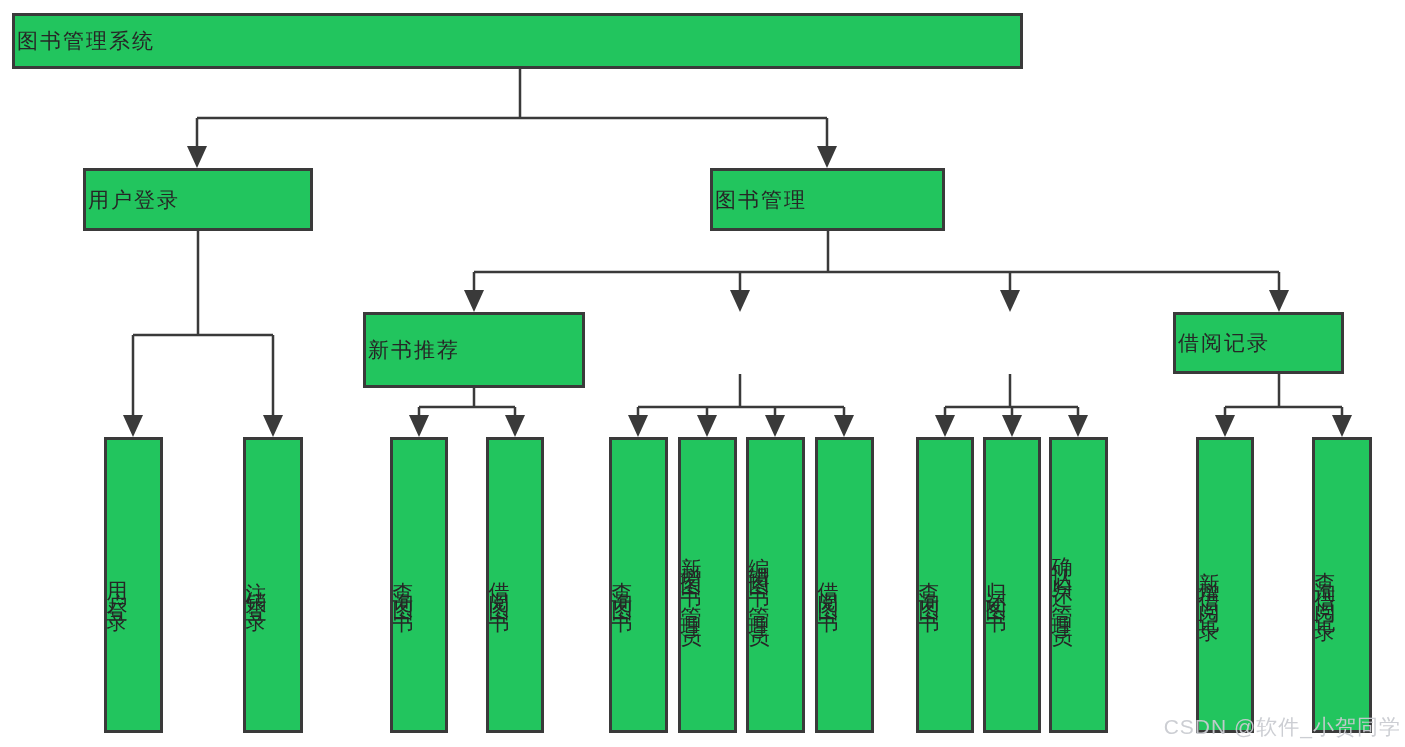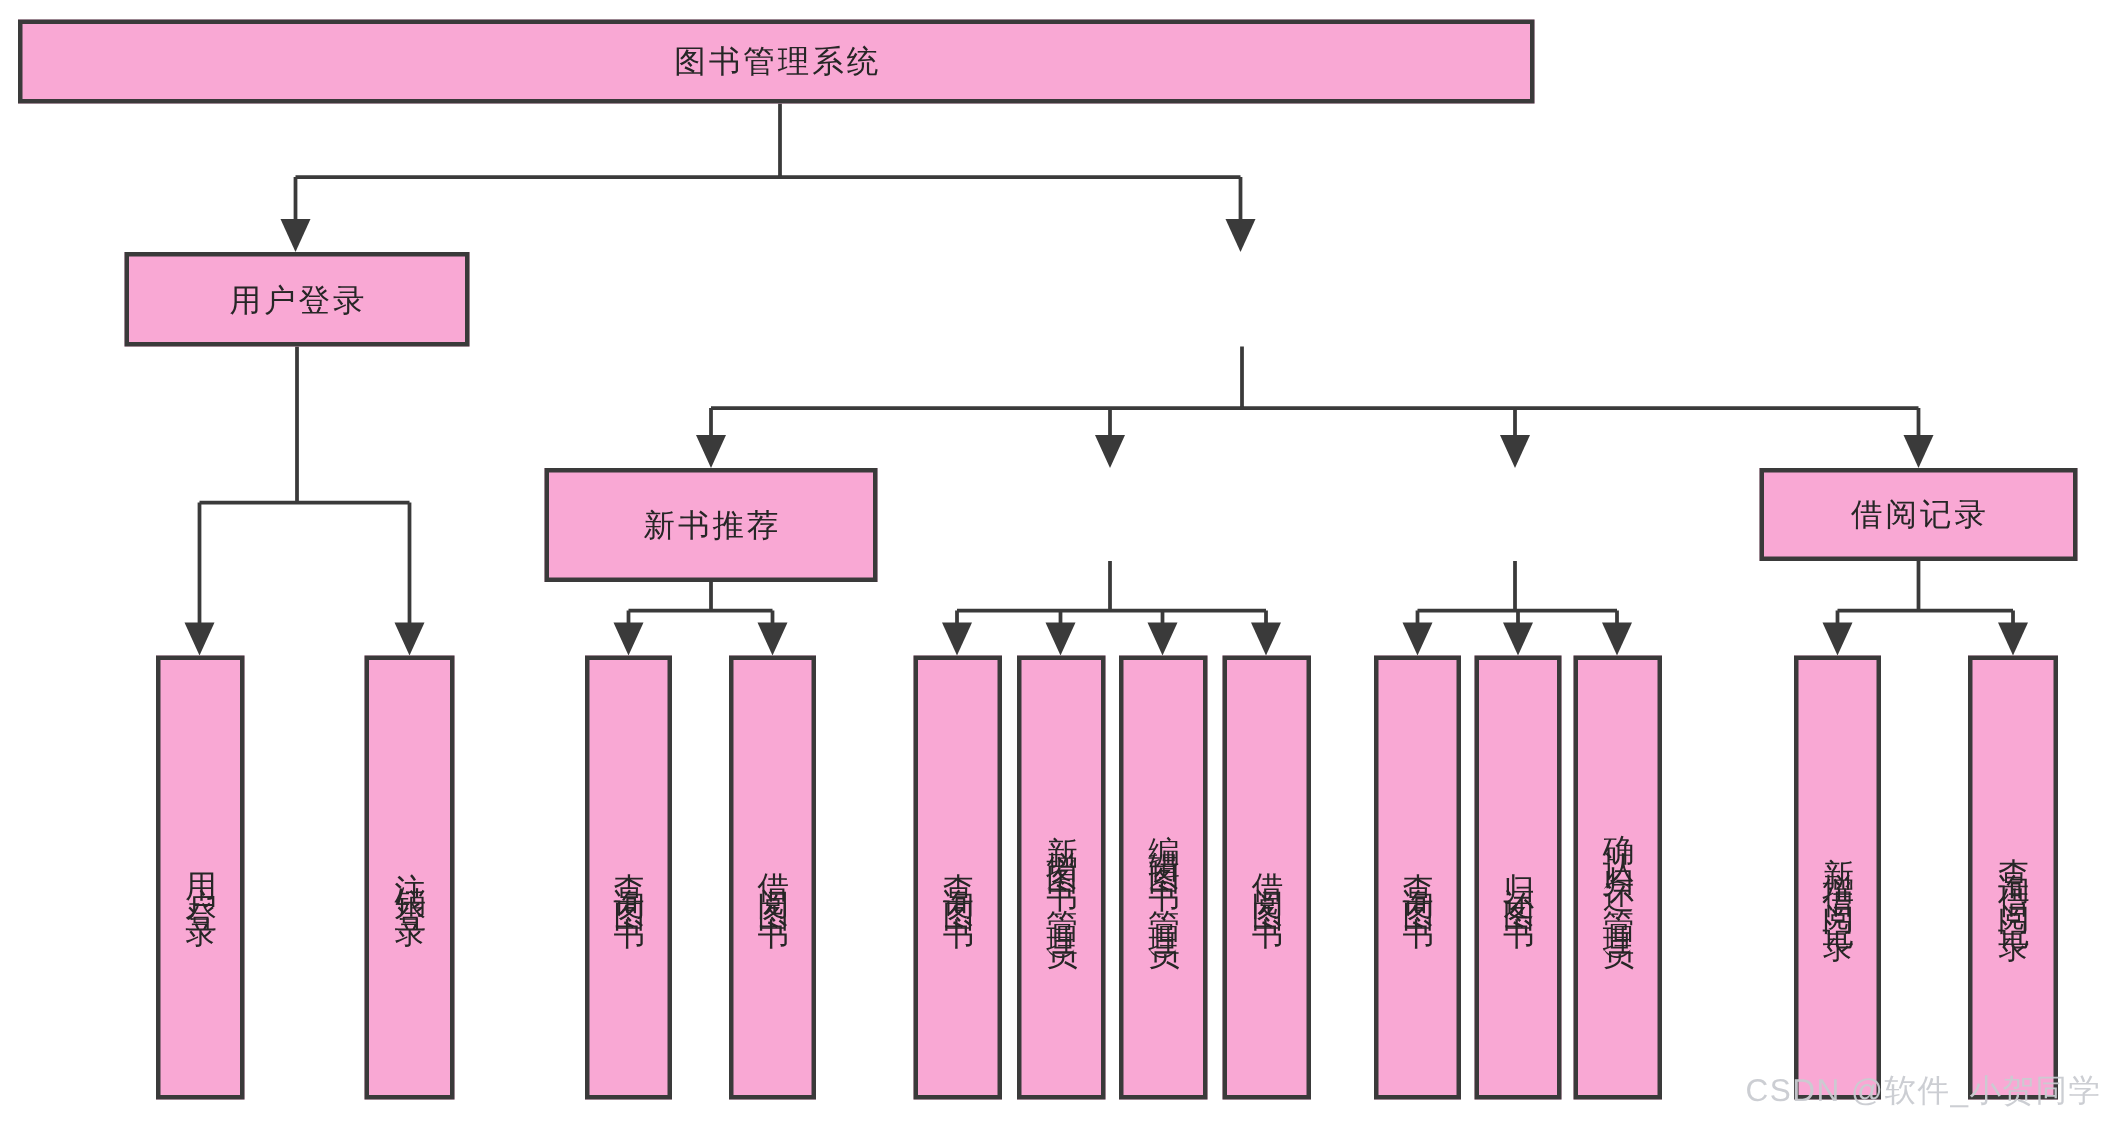--- a/index.html
+++ b/index.html
@@ -18,25 +18,24 @@
     background: #ffffff;
   }
   #connectors {
     position: absolute;
     left: 0; top: 0;
     z-index: 1;
   }
   .box {
     position: absolute;
     box-sizing: border-box;
-    background: #f9a8d4;
+    background: #22c55e;
     border: 3px solid #3a3a3a;
     display: flex;
     align-items: center;
-    justify-content: center;
     z-index: 2;
     color: #262626;
   }
   .hlabel {
     font-size: 21px;
     letter-spacing: 2px;
     white-space: nowrap;
     text-indent: 2px;
   }
   .vtext {
@@ -103,25 +102,28 @@
     </g>
   </svg>
 
   <div class="box" style="left:12px;top:13px;width:1011px;height:56px">
     <span class="hlabel">图书管理系统</span>
   </div>
 
   <div class="box" style="left:83px;top:168px;width:230px;height:63px">
     <span class="hlabel">用户登录</span>
   </div>
+  <div class="box" style="left:710px;top:168px;width:235px;height:63px">
+    <span class="hlabel">图书管理</span>
+  </div>
 
   <div class="box" style="left:363px;top:312px;width:222px;height:76px">
     <span class="hlabel">新书推荐</span>
   </div>
-  <div class="box" style="left:1173px;top:312px;width:212px;height:62px">
+  <div class="box" style="left:1173px;top:312px;width:171px;height:62px">
     <span class="hlabel">借阅记录</span>
   </div>
 
   <div class="box" style="left:104px;top:437px;width:59px;height:296px">
     <span class="vtext">用户登录</span>
   </div>
   <div class="box" style="left:243px;top:437px;width:60px;height:296px">
     <span class="vtext">注销登录</span>
   </div>
 

